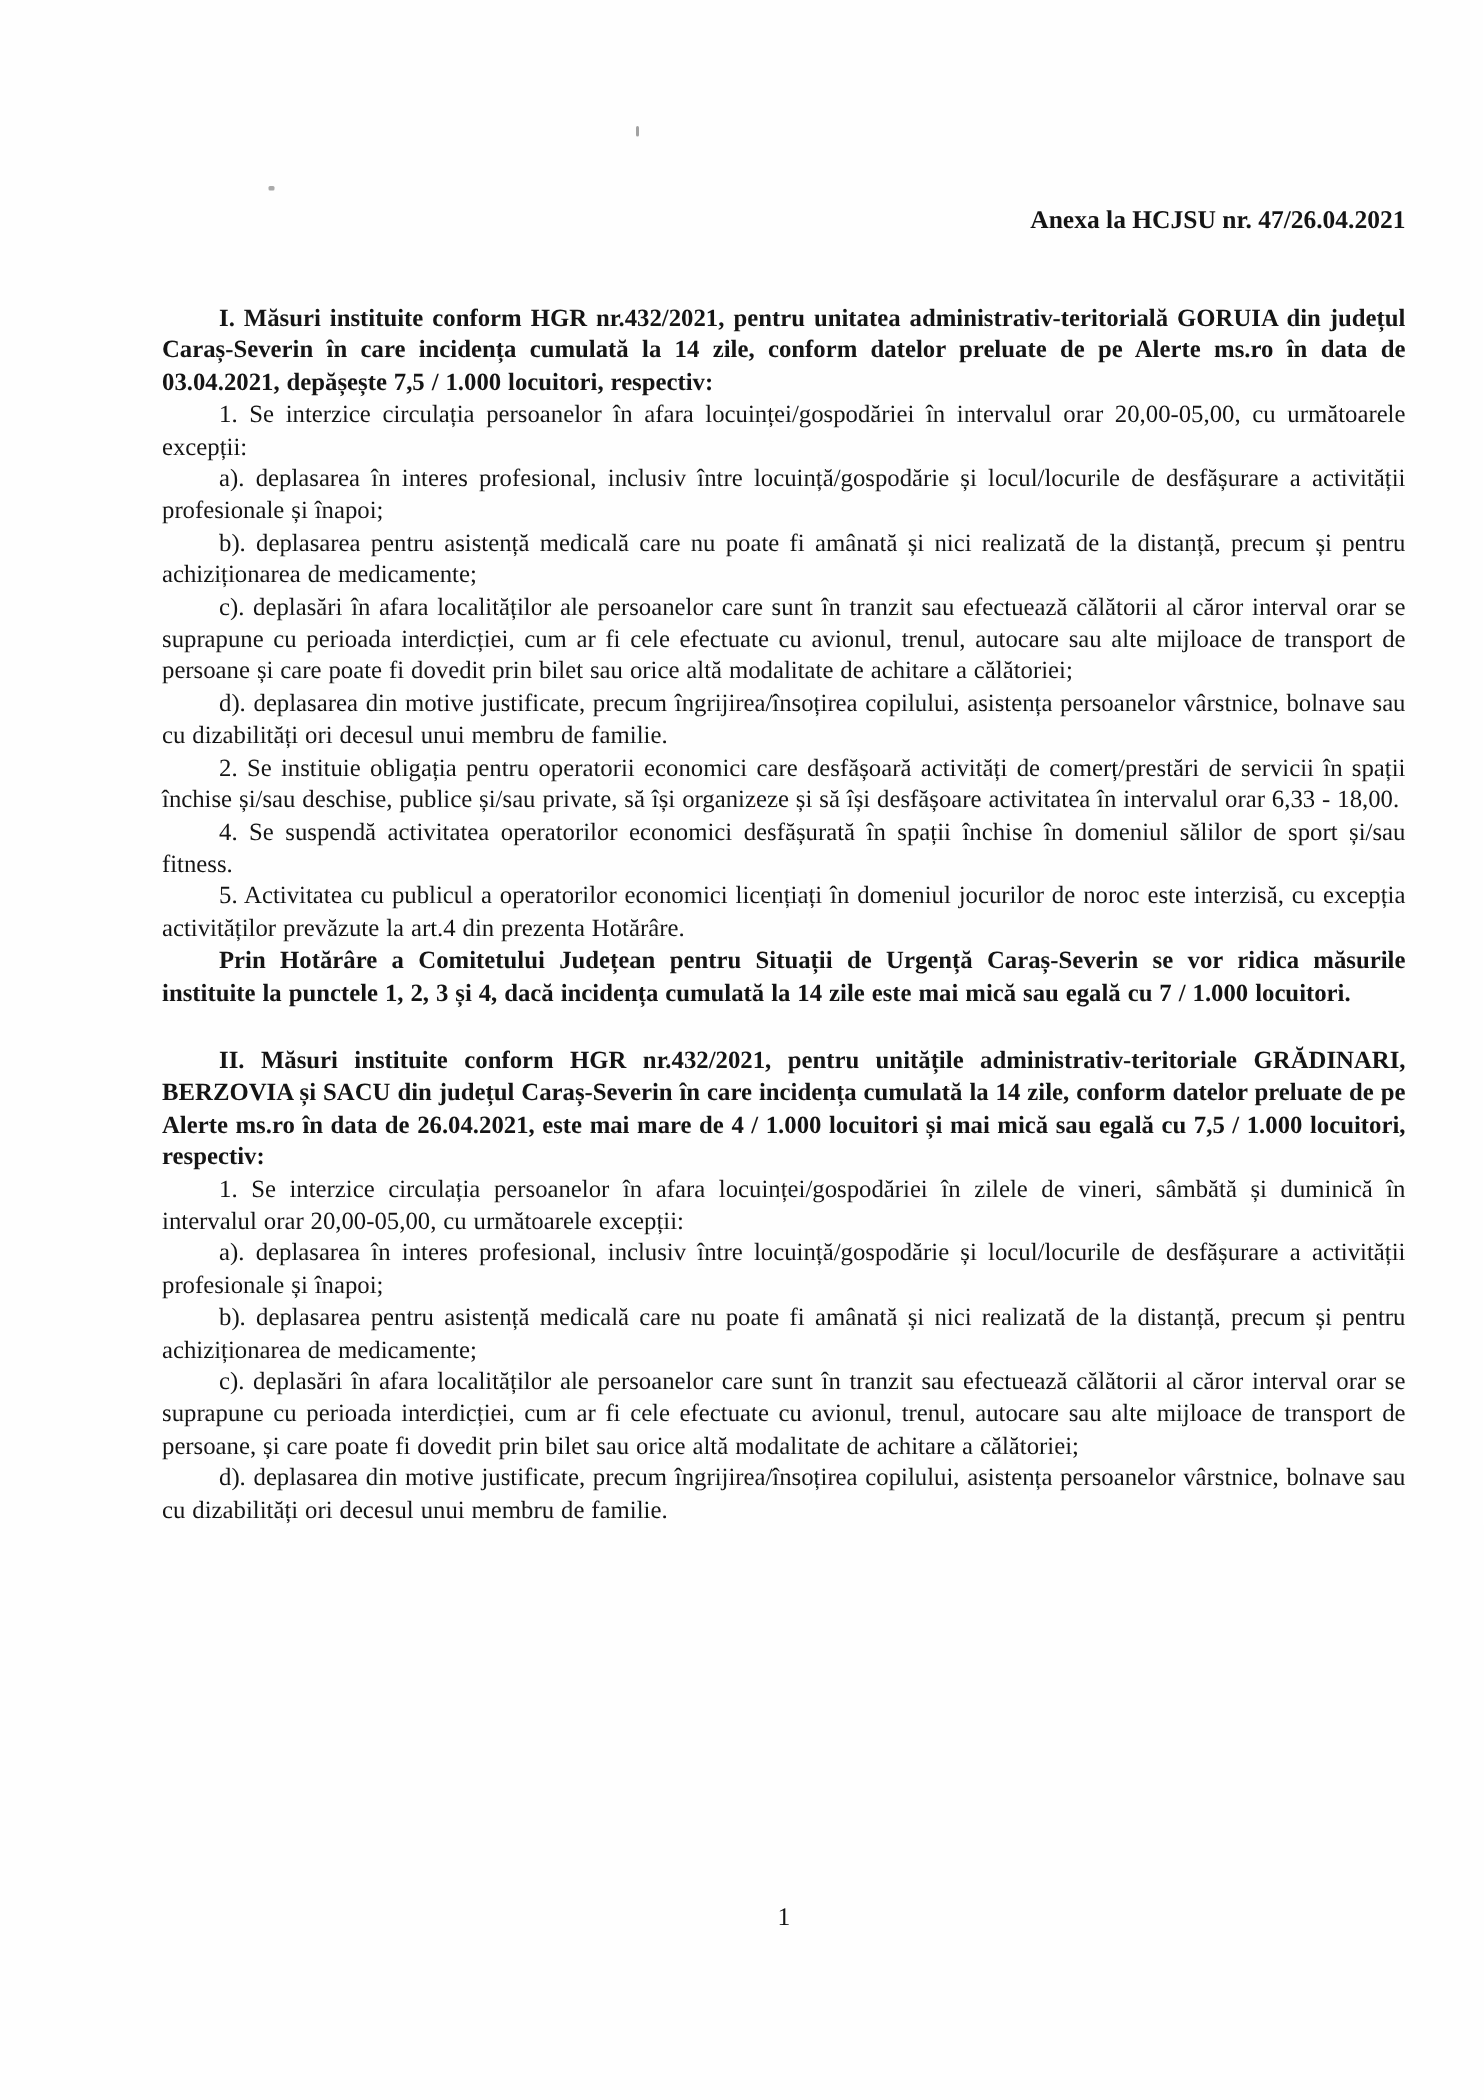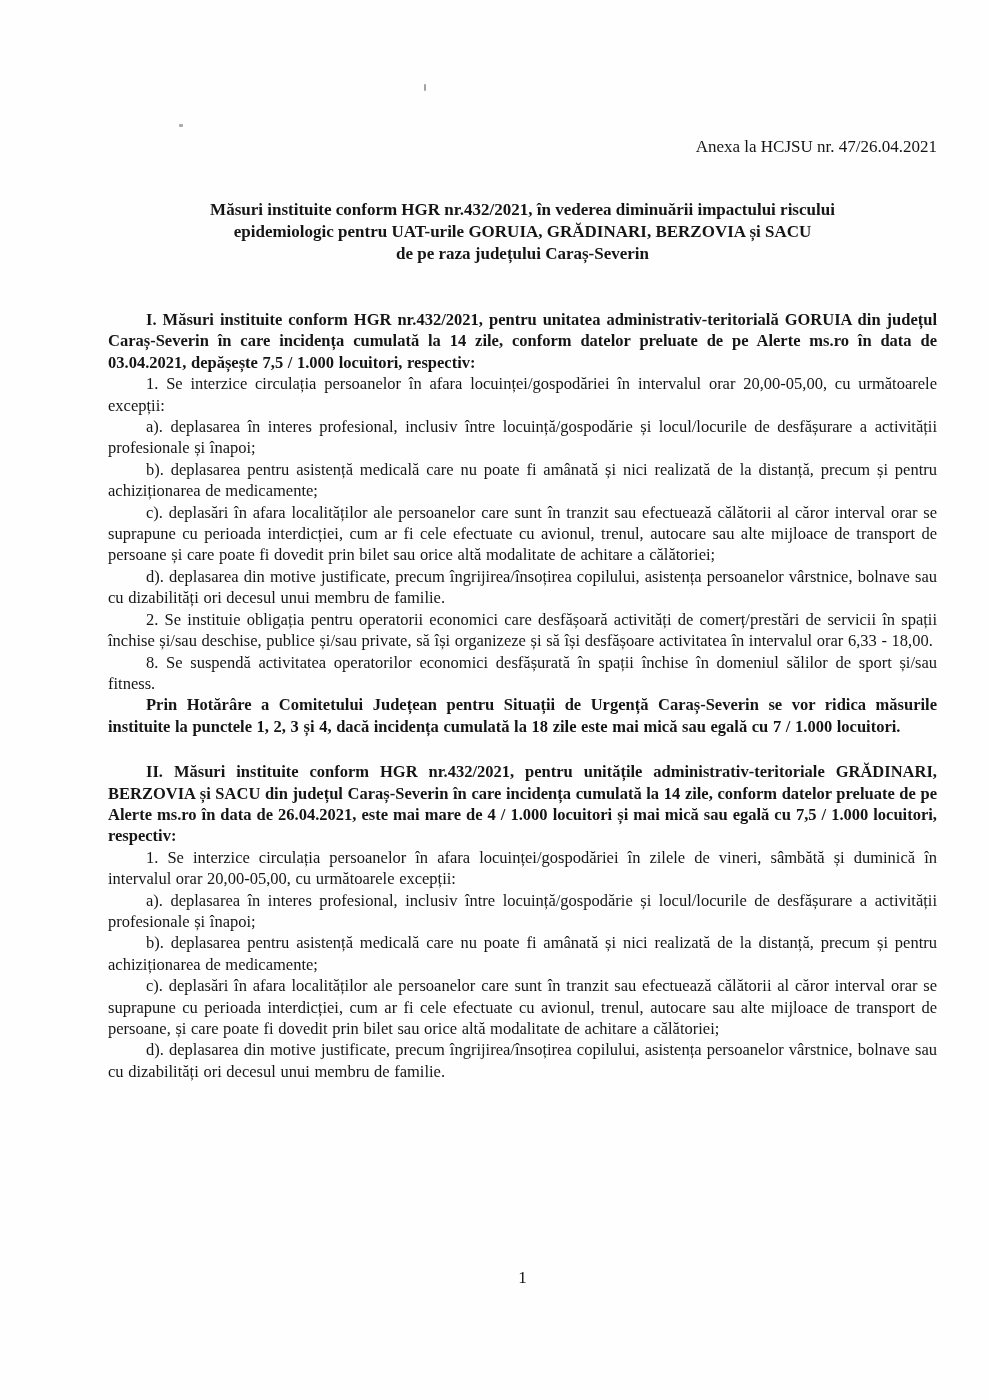--- a/index.html
+++ b/index.html
@@ -13,21 +13,21 @@
     height: 1400px;
     background: #fefefe;
     color: #151515;
     font-family: "Liberation Serif", serif;
     overflow: hidden;
     box-sizing: border-box;
     padding: 136px 52px 0 108px;
   }
   .annex-ref {
     text-align: right;
-    font-weight: normal;
+    font-weight: bold;
     font-size: 17px;
     line-height: 21px;
   }
   .title-block {
     margin-top: 42px;
     text-align: center;
   }
   .title-line {
     font-weight: bold;
     font-size: 17px;
@@ -70,38 +70,34 @@
 </head>
 <body>
 
 <div class="page">
 
   <div class="scan-speck speck-1"></div>
   <div class="scan-speck speck-2"></div>
 
   <div class="annex-ref">Anexa la HCJSU nr. 47/26.04.2021</div>
 
-  <div class="title-block">
-    <div class="title-line">Măsuri instituite conform HGR nr.432/2021, în vederea diminuării impactului riscului</div>
-    <div class="title-line">epidemiologic pentru UAT-urile GORUIA, GRĂDINARI, BERZOVIA și SACU</div>
-    <div class="title-line">de pe raza județului Caraș-Severin</div>
-  </div>
 
   <div class="body-block">
 
     <div class="section-1">
       <p class="para bold">I. Măsuri instituite conform HGR nr.432/2021, pentru unitatea administrativ-teritorială GORUIA din județul Caraș-Severin în care incidența cumulată la 14 zile, conform datelor preluate de pe Alerte ms.ro în data de 03.04.2021, depășește 7,5 / 1.000 locuitori,  respectiv:</p>
       <p class="para">1. Se interzice circulația persoanelor în afara locuinței/gospodăriei în intervalul orar 20,00-05,00, cu următoarele excepții:</p>
       <p class="para">a). deplasarea în interes profesional, inclusiv între locuință/gospodărie și locul/locurile de desfășurare a activității profesionale și înapoi;</p>
       <p class="para">b). deplasarea pentru asistență medicală care nu poate fi amânată și nici realizată de la distanță, precum și pentru achiziționarea de medicamente;</p>
       <p class="para">c). deplasări în afara localităților ale persoanelor care sunt în tranzit sau efectuează călătorii al căror interval orar se suprapune cu perioada interdicției, cum ar fi cele efectuate cu avionul, trenul, autocare sau alte mijloace de transport de persoane și care poate fi dovedit prin bilet sau orice altă modalitate de achitare a călătoriei;</p>
       <p class="para">d). deplasarea din motive justificate, precum îngrijirea/însoțirea copilului, asistența persoanelor vârstnice, bolnave sau cu dizabilități ori decesul unui membru de familie.</p>
       <p class="para">2. Se instituie obligația pentru operatorii economici care desfășoară activități de comerț/prestări de servicii în spații închise și/sau deschise, publice și/sau private, să își organizeze și să își desfășoare activitatea în intervalul orar 6,33 - 18,00.</p>
-      <p class="para">8. Se suspendă activitatea operatorilor economici desfășurată în spații închise în domeniul sălilor de sport și/sau fitness.</p>
-      <p class="para bold">Prin Hotărâre a Comitetului Județean pentru Situații de Urgență Caraș-Severin se vor ridica măsurile instituite la punctele 1, 2, 3 și 4,  dacă incidența cumulată la 18 zile este mai mică sau egală cu 7 / 1.000 locuitori.</p>
+      <p class="para">4. Se suspendă activitatea operatorilor economici desfășurată în spații închise în domeniul sălilor de sport și/sau fitness.</p>
+      <p class="para">5. Activitatea cu publicul a operatorilor economici licențiați în domeniul jocurilor de noroc este interzisă, cu excepția activităților prevăzute la art.4 din prezenta Hotărâre.</p>
+      <p class="para bold">Prin Hotărâre a Comitetului Județean pentru Situații de Urgență Caraș-Severin se vor ridica măsurile instituite la punctele 1, 2, 3 și 4,  dacă incidența cumulată la 14 zile este mai mică sau egală cu 7 / 1.000 locuitori.</p>
     </div>
 
     <div class="section-2">
       <p class="para bold">II. Măsuri instituite conform HGR nr.432/2021, pentru unitățile administrativ-teritoriale GRĂDINARI, BERZOVIA și SACU din județul Caraș-Severin în care incidența cumulată la 14 zile, conform datelor preluate de pe Alerte ms.ro în data de 26.04.2021, este mai mare de 4 / 1.000 locuitori și mai mică sau egală cu 7,5 / 1.000 locuitori, respectiv:</p>
       <p class="para">1. Se interzice circulația persoanelor în afara locuinței/gospodăriei în zilele de vineri, sâmbătă și duminică în intervalul orar 20,00-05,00, cu următoarele excepții:</p>
       <p class="para">a). deplasarea în interes profesional, inclusiv între locuință/gospodărie și locul/locurile de desfășurare a activității profesionale și înapoi;</p>
       <p class="para">b). deplasarea pentru asistență medicală care nu poate fi amânată și nici realizată de la distanță, precum și pentru achiziționarea de medicamente;</p>
       <p class="para">c). deplasări în afara localităților ale persoanelor care sunt în tranzit sau efectuează călătorii al căror interval orar se suprapune cu perioada interdicției, cum ar fi cele efectuate cu avionul, trenul, autocare sau alte mijloace de transport de persoane, și care poate fi dovedit prin bilet sau orice altă modalitate de achitare a călătoriei;</p>
       <p class="para">d). deplasarea din motive justificate, precum îngrijirea/însoțirea copilului, asistența persoanelor vârstnice, bolnave sau cu dizabilități ori decesul unui membru de familie.</p>
     </div>

